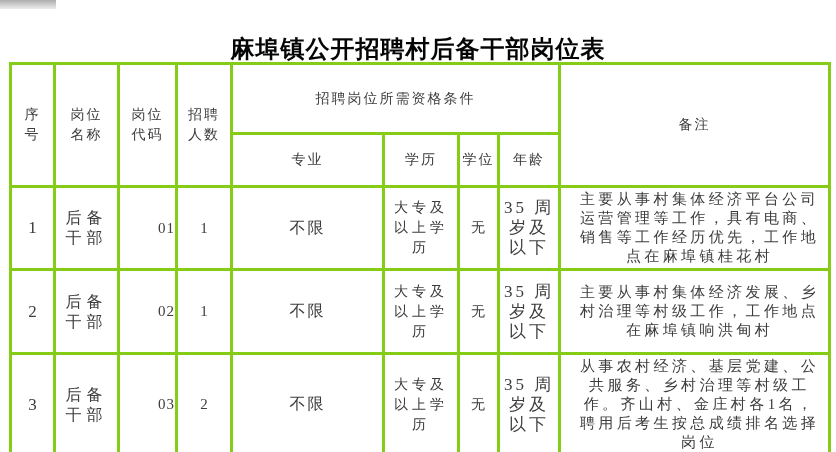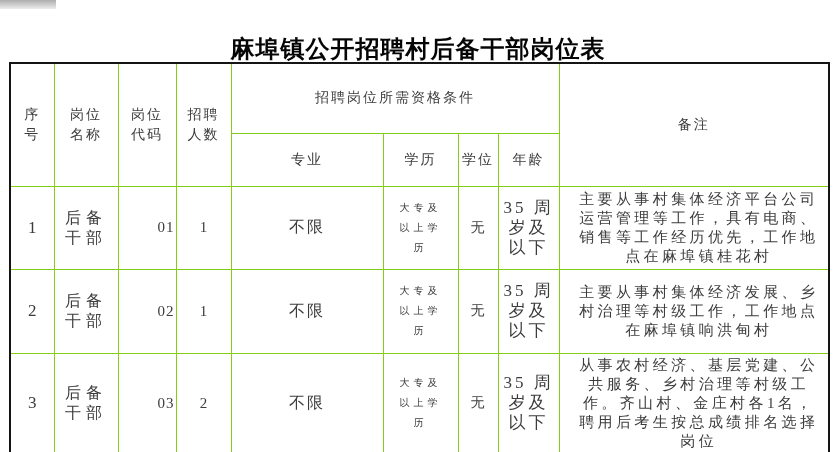--- a/index.html
+++ b/index.html
@@ -28,21 +28,21 @@
   }
   table.job-table {
     position: absolute;
     left: 9px; top: 62px;
     width: 819px;
     border-collapse: collapse;
     table-layout: fixed;
     border: 2px solid #141414;
   }
   .job-table th, .job-table td {
-    border: 1px solid #84cc16;
+    border: 3px solid #84cc16;
     color: #3c3c3c;
     text-align: center;
     vertical-align: middle;
     white-space: pre-line;
     font-weight: normal;
     overflow: hidden;
   }
   tr.hrow-top  { height: 70px; }
   tr.hrow-sub  { height: 53px; }
   tr.row-1     { height: 83px; }
@@ -51,21 +51,21 @@
   .job-table th {
     font-size: 14px;
     line-height: 20px;
     letter-spacing: 2px;
   }
   .c-seq    { font-size: 17px; }
   .c-name   { font-size: 16px; line-height: 20px; letter-spacing: 5px; }
   .c-code   { font-size: 15px; letter-spacing: 1px; padding-left: 38px; }
   .c-count  { font-size: 15px; }
   .c-major  { font-size: 16px; letter-spacing: 2px; }
-  .c-edu    { font-size: 10px; line-height: 20px; letter-spacing: 4px; }
+  .c-edu    { font-size: 14px; line-height: 20px; letter-spacing: 4px; }
   .c-degree { font-size: 14px; letter-spacing: 1px; }
   .c-age    { font-size: 17px; line-height: 20px; letter-spacing: 3px; }
   .c-remark {
     font-size: 15px;
     line-height: 19px;
     letter-spacing: 3.4px;
     text-align: justify;
     padding: 2px 5px 2px 15px;
     white-space: normal;
   }

